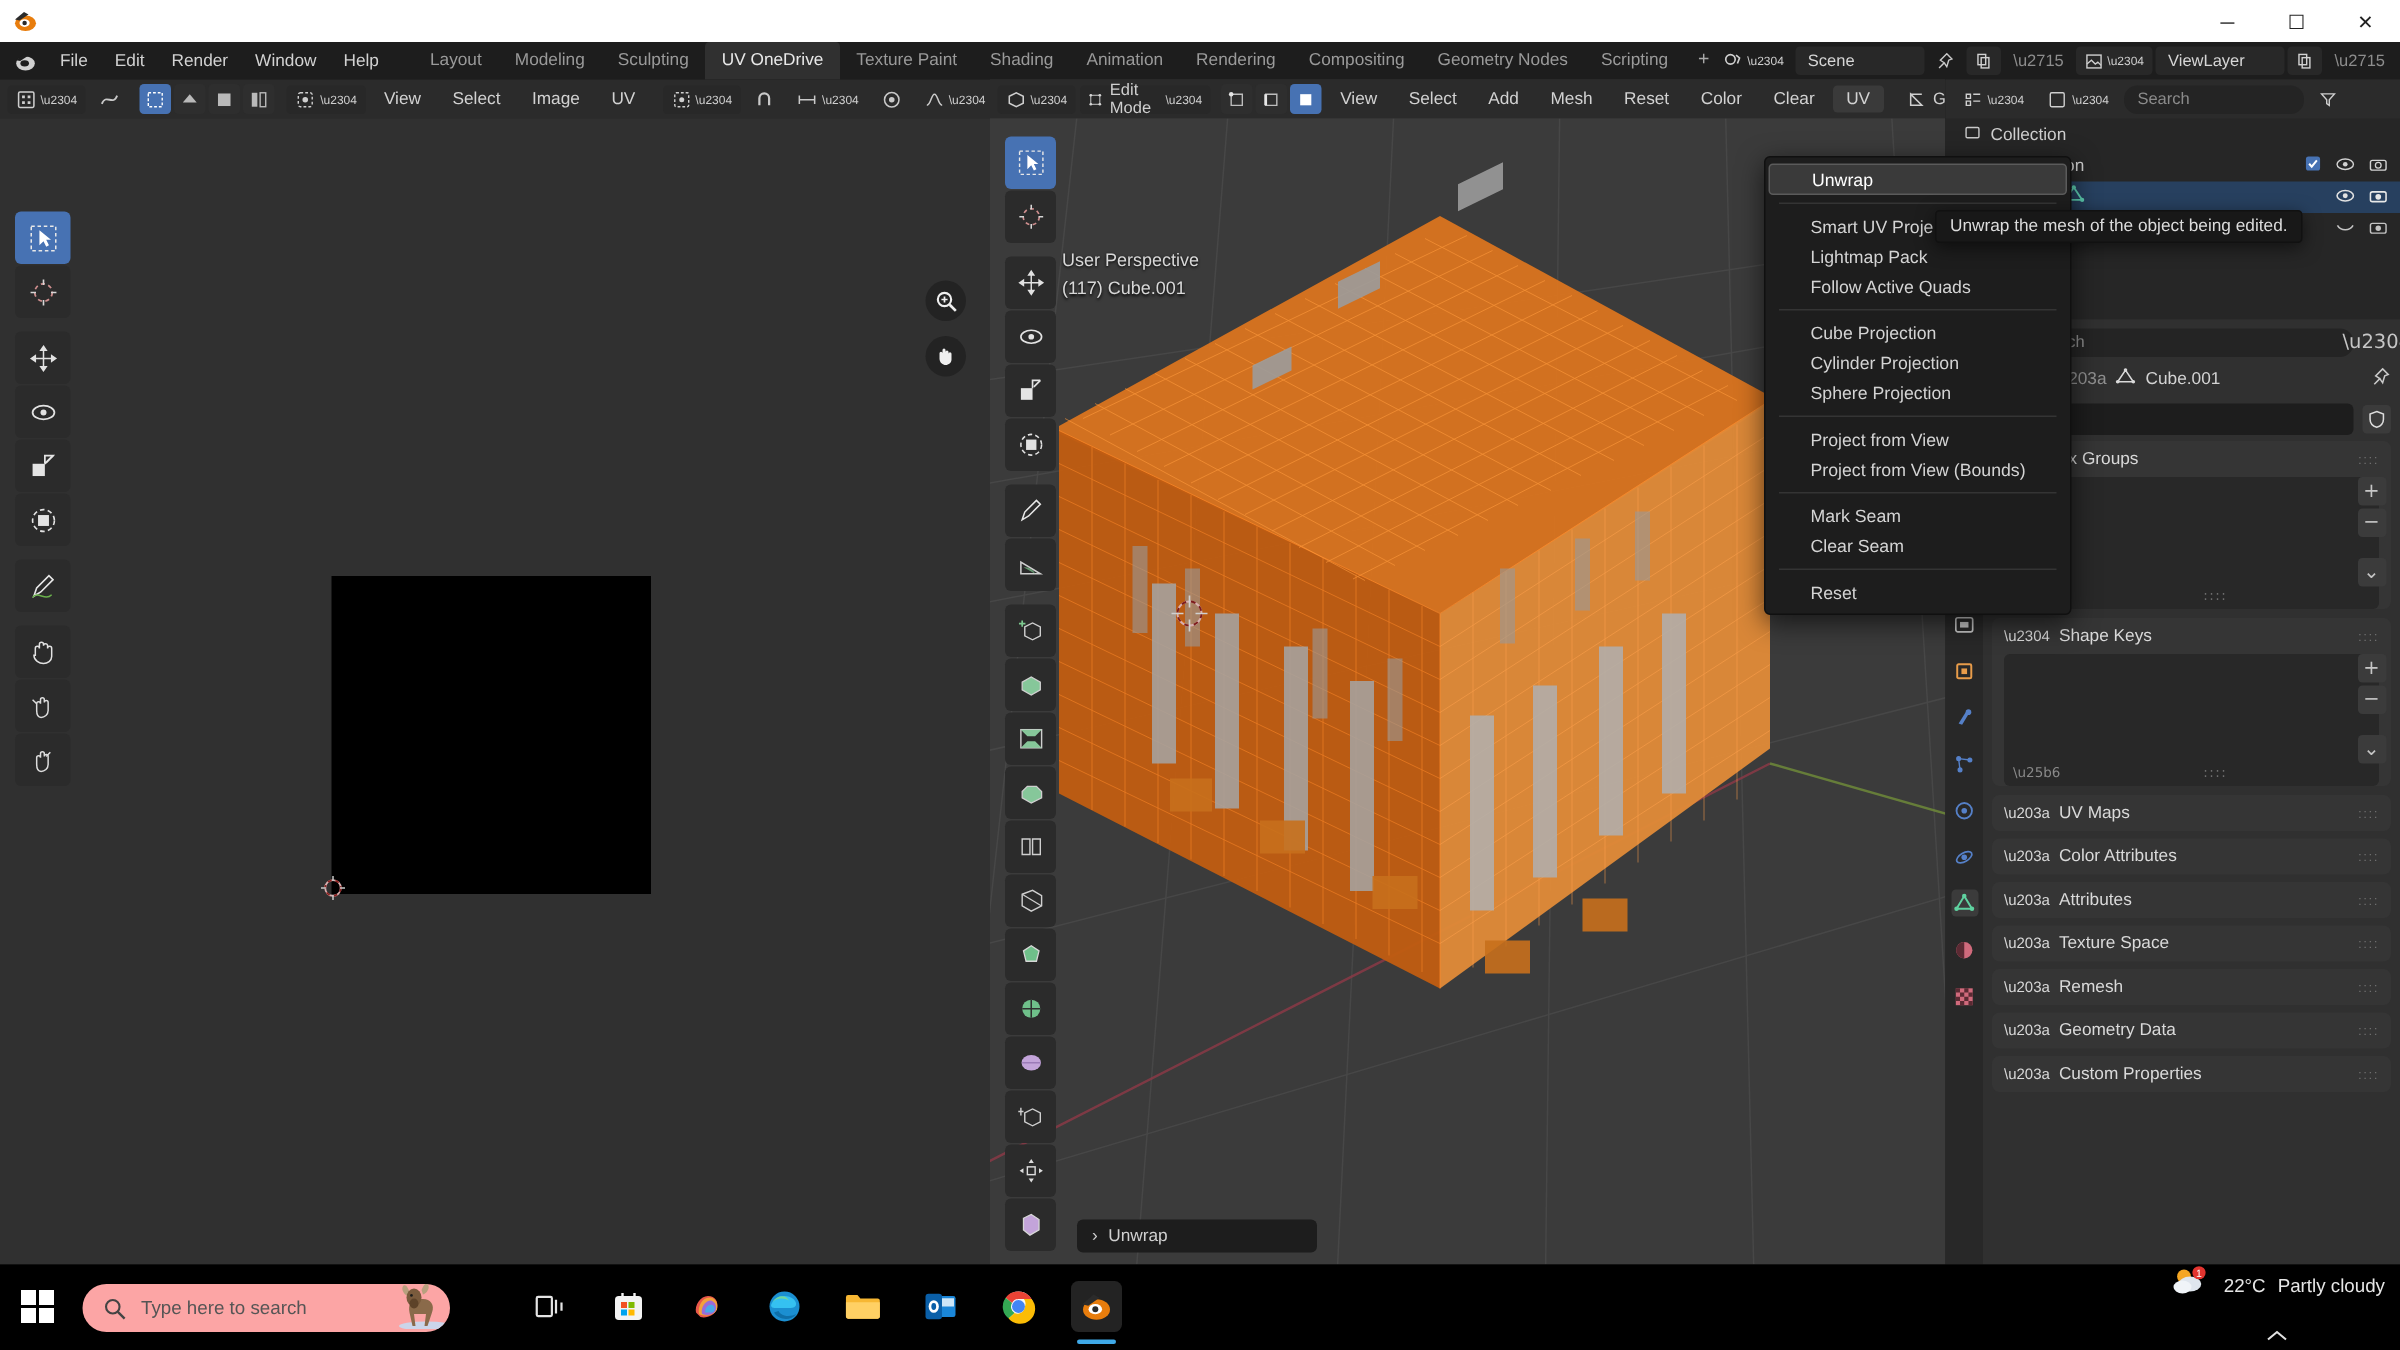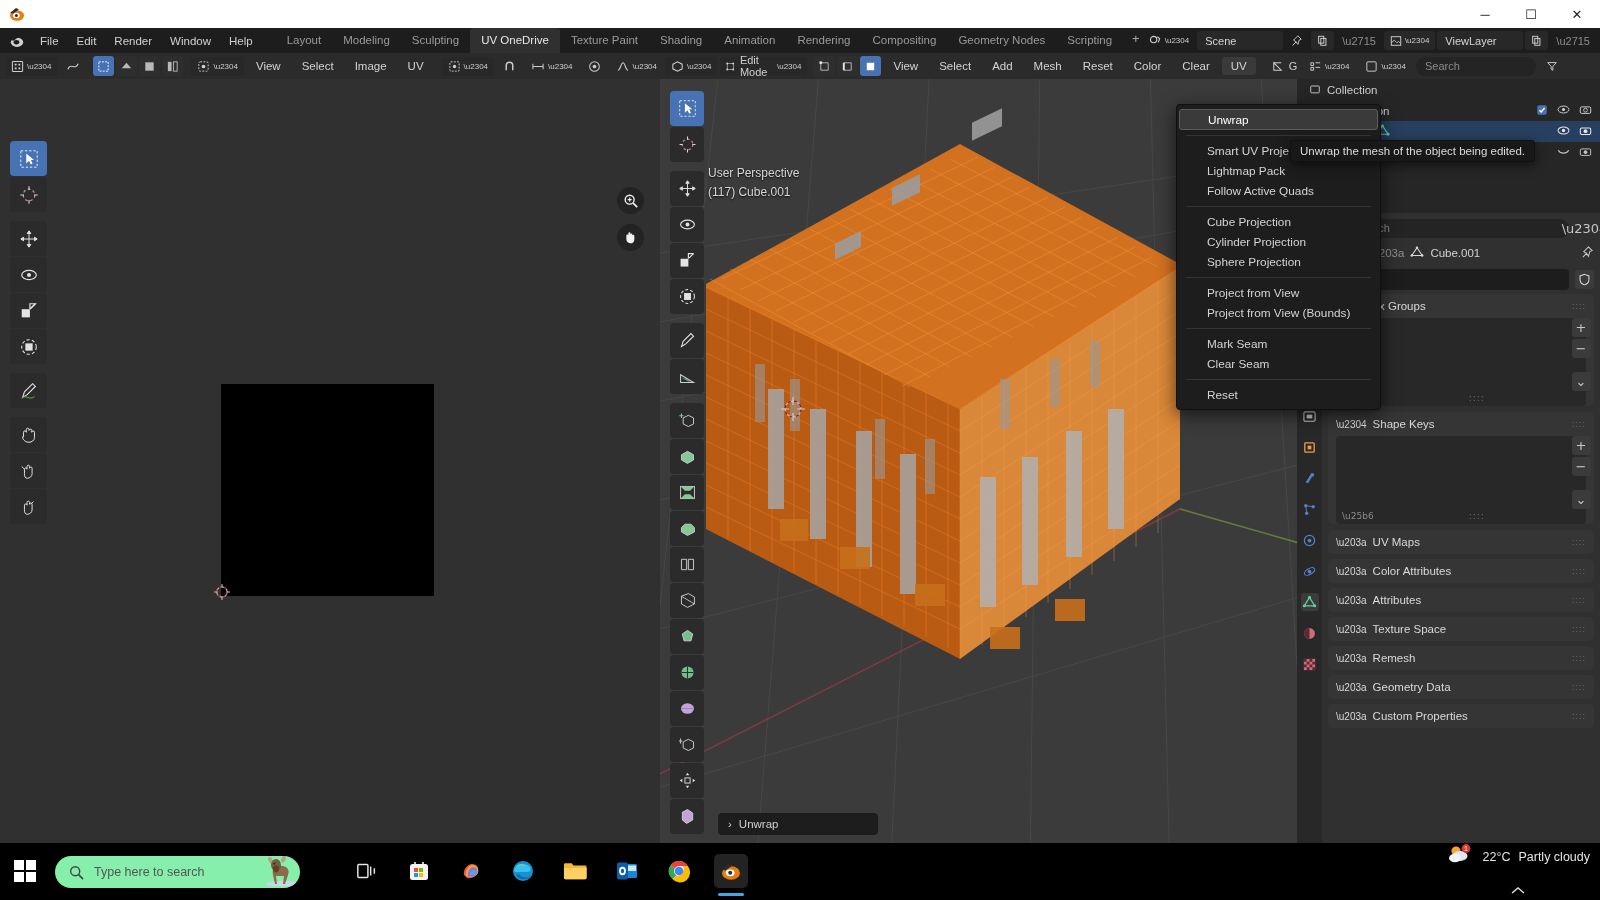--- a/index.html
+++ b/index.html
@@ -147,21 +147,21 @@
   .msep { height:1px; background:#343434; margin:5px 9px; }
 
   .tooltip { position:absolute; left:1290px; top:112px; background:#181818; border:1px solid #111;
     border-radius:3px; padding:4px 9px; color:#dcdcdc; font-size:11.5px; z-index:45;
     font-family:"Liberation Sans",sans-serif; white-space:nowrap; box-shadow:0 3px 12px rgba(0,0,0,.55); }
 
   
   .taskbar { position:absolute; left:0; top:843px; width:1600px; height:57px; background:#000; }
   .startbtn { position:absolute; left:8px; top:11px; width:34px; height:34px;
     display:flex; align-items:center; justify-content:center; }
-  .tsearch { position:absolute; left:55px; top:13px; width:245px; height:32px; background:#86efac;
+  .tsearch { position:absolute; left:55px; top:13px; width:245px; height:32px; background:#fca5a5;
     border-radius:16px; display:flex; align-items:center; padding-left:14px; gap:10px; overflow:hidden; }
   .tsearch .ph { color:#555; font-size:12.5px; font-family:"Liberation Sans",sans-serif; }
   .tbicons { position:absolute; left:350px; top:11px; display:flex; gap:18px; align-items:center; }
   .tbi { width:34px; height:34px; display:flex; align-items:center; justify-content:center;
     border-radius:5px; position:relative; }
   .tbi.active { background:#232323; }
   .tbi.active::after { content:""; position:absolute; bottom:-8px; left:4px; width:26px; height:3px;
     background:#3fa9e8; border-radius:2px; }
   .tray { position:absolute; right:10px; top:0; height:47px; display:flex; align-items:center; gap:15px;
     color:#e6e6e6; font-size:12.5px; font-family:"Liberation Sans",sans-serif;flex-direction:column; }

